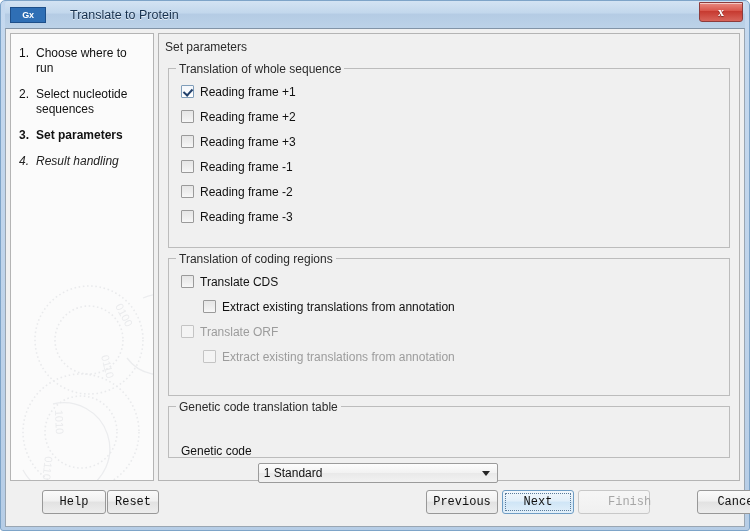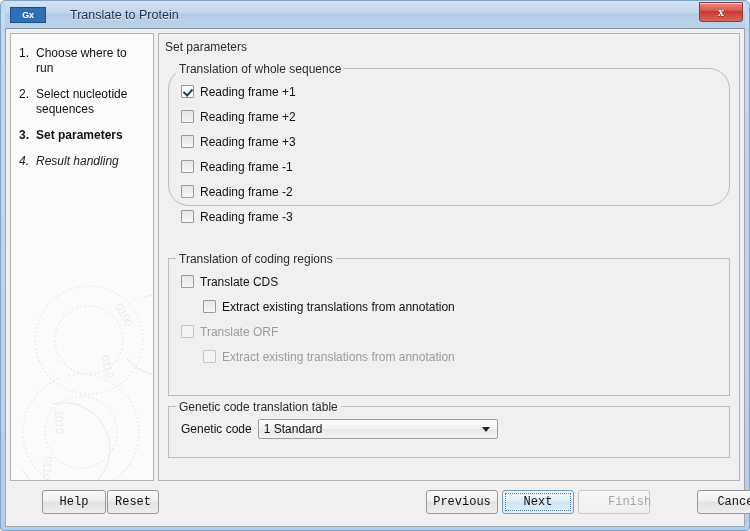--- a/index.html
+++ b/index.html
@@ -164,21 +164,21 @@
   }
   .groupbox > .gb-title {
     position: absolute;
     left: 7px; top: -7px;
     background: #f0f0f0;
     padding: 0 3px;
     font-size: 12px;
     color: #2b2b2b;
     white-space: nowrap;
   }
-  #gb-whole    { top: 34px;  height: 138px; border-radius: 21px; }
+  #gb-whole    { top: 34px;  height: 180px; }
   #gb-coding   { top: 224px; height: 138px; }
   #gb-genetic  { top: 372px; height: 52px;  }
 
   .gb-inner { padding: 10px 0 0 12px; }
 
   
   .cb-row {
     display: flex;
     align-items: center;
     height: 25px;
@@ -233,20 +233,21 @@
     margin-right: 6px;
   }
   .combo {
     position: relative;
     width: 240px; height: 20px;
     box-sizing: border-box;
     border: 1px solid #9b9b9b;
     border-radius: 2px;
     background: linear-gradient(to bottom, #fdfdfd 0%, #f2f2f2 48%, #e9e9e9 52%, #f2f2f2 100%);
     cursor: pointer;
+    margin-top: 44px;
   }
   .combo-value {
     position: absolute;
     left: 5px; top: 0;
     line-height: 18px;
     font-size: 12px;
     color: #111;
   }
   .combo-arrow {
     position: absolute;

